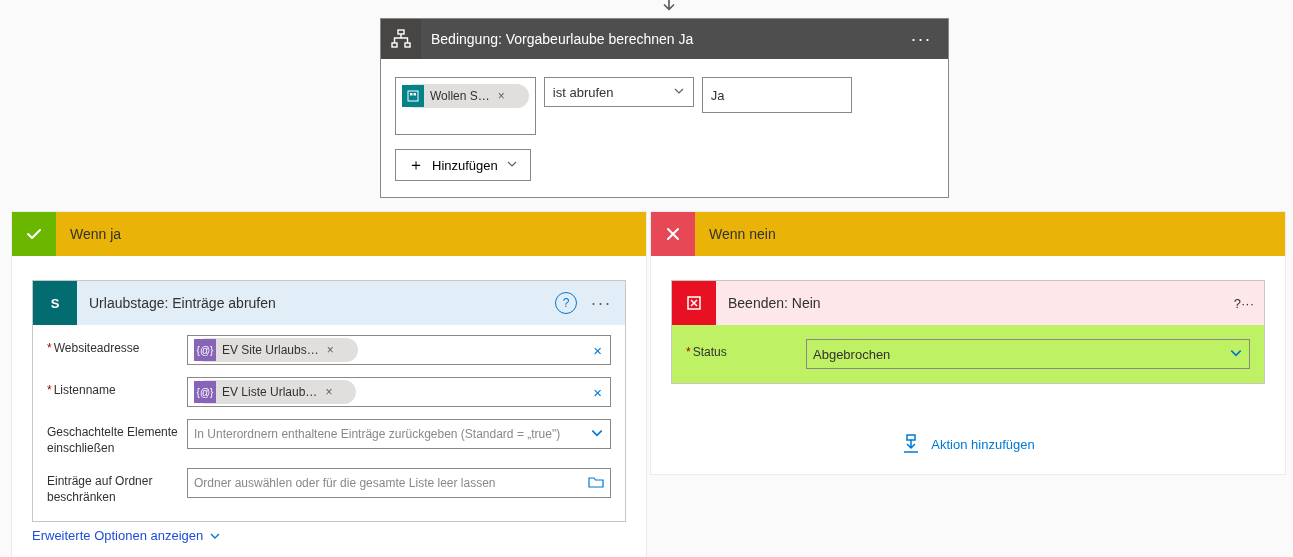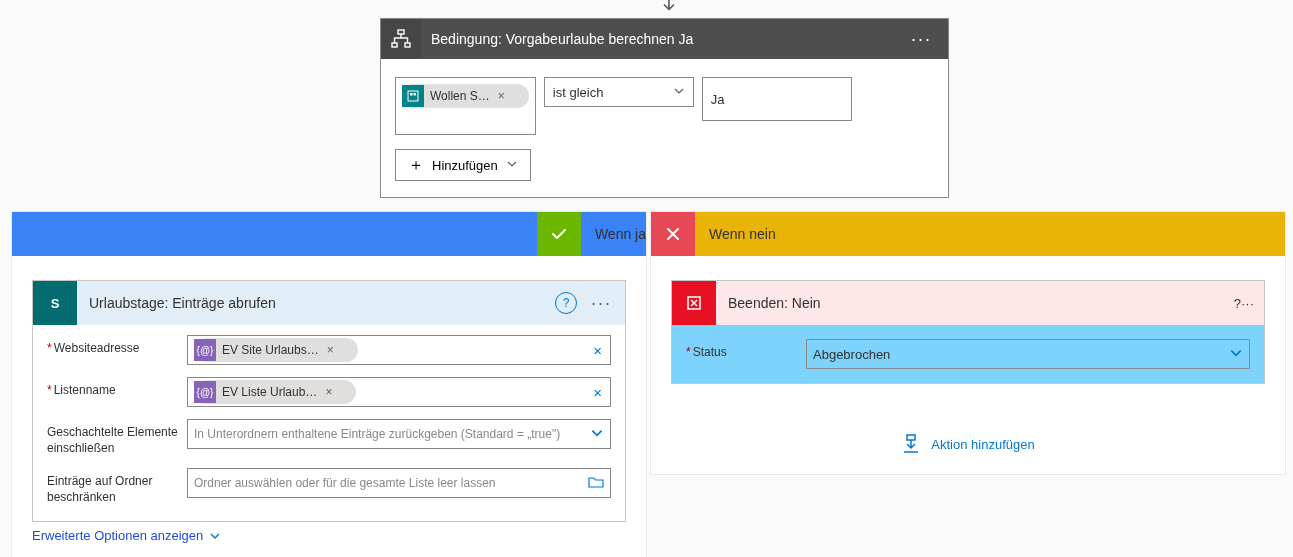--- a/index.html
+++ b/index.html
@@ -106,21 +106,21 @@
     width: 150px;
     display: flex;
     align-items: center;
     justify-content: space-between;
     padding: 0 8px;
     font-size: 13px;
     cursor: pointer;
   }
   .cond-value {
     border: 1px solid #8a8886;
-    height: 44px;
+    height: 36px;
     width: 150px;
     padding: 0 8px;
     display: flex;
     align-items: center;
     font-size: 13px;
   }
   .add-btn {
     margin-top: 14px;
     border: 1px solid #8a8886;
     background: #fff;
@@ -143,21 +143,21 @@
     background: #fff;
     border: 1px solid #edebe9;
   }
   .branch-left { left: 11px; }
   .branch-right { left: 650px; }
   .branch-header {
     height: 44px;
     display: flex;
     align-items: center;
   }
-  .branch-header.yes { background: #3b82f6; justify-content: flex-end; }
+  .branch-header.yes { background: #eab308; }
   .branch-header.no  { background: #eab308; }
   .branch-icon {
     width: 44px;
     height: 44px;
     display: flex;
     align-items: center;
     justify-content: center;
     color: #fff;
   }
   .branch-header.yes .branch-icon { background: #6bb700; }
@@ -284,21 +284,21 @@
     justify-content: center;
     color: #fff;
   }
   .term-header .ttitle {
     margin-left: 12px;
     flex: 1;
     font-size: 14px;
   }
   .term-body {
     padding: 14px;
-    background: #7dd3fc;
+    background: #bef264;
   }
 
   
   .add-action {
     display: flex;
     align-items: center;
     justify-content: center;
     gap: 10px;
     color: #0078d4;
     font-size: 13px;
@@ -339,21 +339,21 @@
                 <rect x="1" y="1" width="10" height="10" fill="none" stroke="#fff"></rect>
                 <rect x="3" y="3" width="2.5" height="2.5" fill="#fff"></rect>
                 <rect x="6.5" y="3" width="2.5" height="2.5" fill="#fff"></rect>
               </svg>
           </span>
           <span>Wollen S…</span>
           <span class="tk-x">×</span>
         </span>
       </div>
       <div class="cond-select">
-        <span>ist gleich</span>
+        <span>ist abrufen</span>
         <span class="chev-down">
           <svg width="12" height="12" viewBox="0 0 12 12">
               <path d="M2 4l4 4 4-4" stroke="#605e5c" stroke-width="1.2" fill="none"></path>
             </svg>
         </span>
       </div>
       <div class="cond-value">
         <span>Ja</span>
       </div>
     </div>

